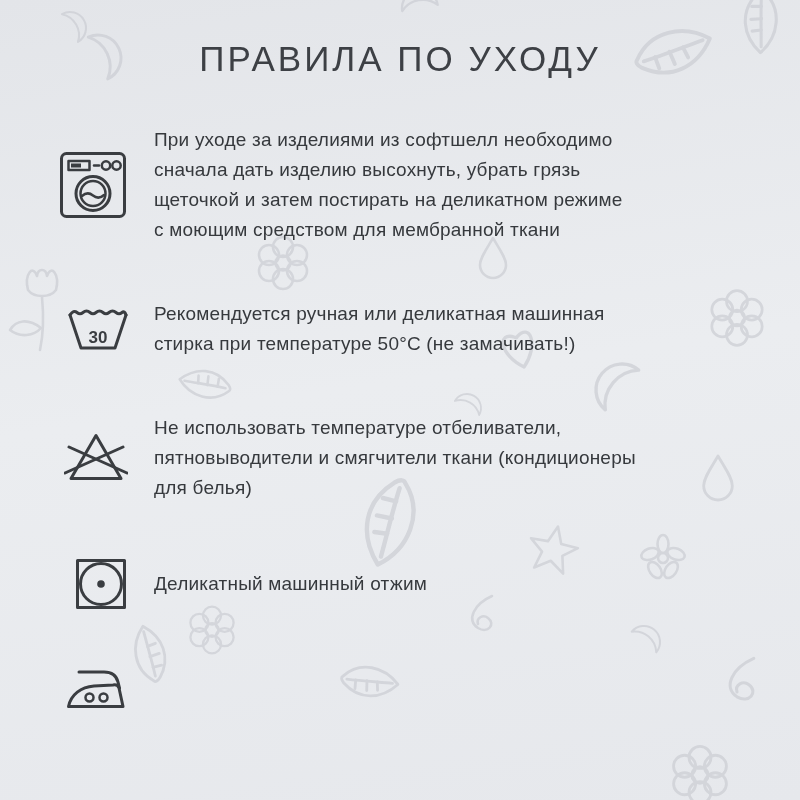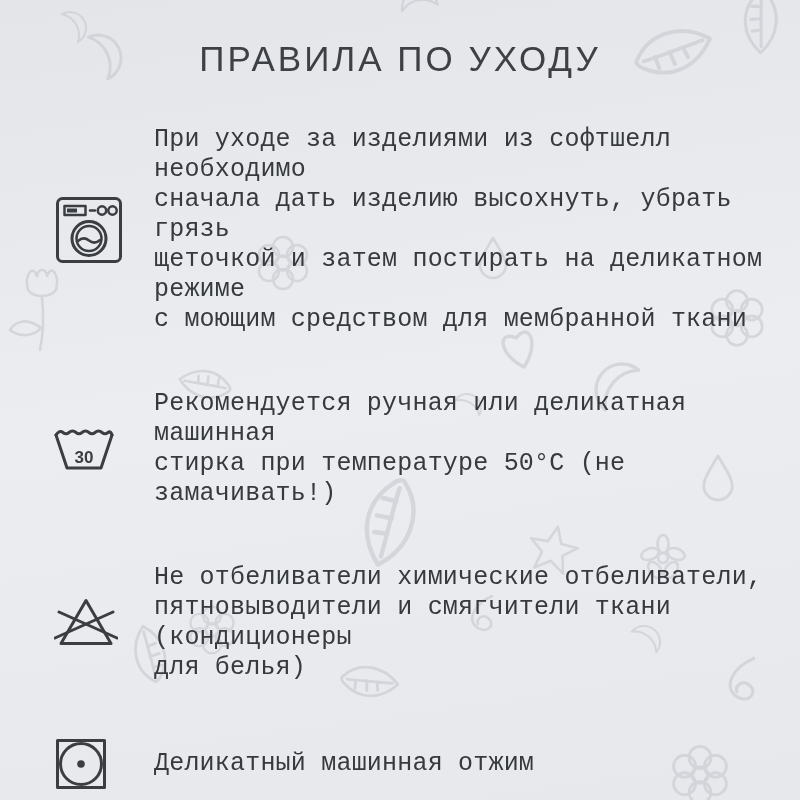--- a/index.html
+++ b/index.html
@@ -10,29 +10,29 @@
   }
   .doodles{position:absolute;left:0;top:0;z-index:0;opacity:.72;}
   .doodles *{stroke:#ccced4;fill:none;stroke-width:2.6;stroke-linecap:round;stroke-linejoin:round;}
   .content{position:relative;z-index:1;}
   .title{
     margin:0;padding-top:39px;text-align:center;
     font-size:35px;font-weight:400;letter-spacing:3px;color:#3d4045;
   }
   .rules{margin-top:46px;padding:0 36px 0 54px;}
   .rule-row{display:flex;align-items:center;gap:26px;margin-bottom:54px;}
-  .icon-cell{flex:0 0 74px;width:74px;display:flex;justify-content:flex-start;align-items:center;}
+  .icon-cell{flex:0 0 74px;width:74px;display:flex;justify-content:flex-end;align-items:center;}
   .icon-cell svg{display:block;}
   .icon-cell .st{stroke:#3a3d41;fill:none;stroke-width:3;stroke-linecap:round;stroke-linejoin:round;}
   .icon-cell .st2{stroke:#3a3d41;fill:none;stroke-width:2.5;stroke-linecap:round;stroke-linejoin:round;}
   .icon-cell .fl{fill:#3a3d41;stroke:none;}
   .icon-cell text{font-family:"Liberation Sans",sans-serif;font-weight:bold;font-size:17px;fill:#3a3d41;}
   .rule-text{
-    margin:0;font-size:25px;line-height:30px;color:#36393d;
-    white-space:pre-line;letter-spacing:.2px;font-family:Liberation Mono, monospace;
+    margin:0;font-size:19px;line-height:30px;color:#36393d;
+    white-space:pre-line;letter-spacing:.2px;
   }
 </style>
 </head>
 <body>
 
 <svg class="doodles" width="800" height="800" viewBox="0 0 800 800" aria-hidden="true">
   <defs>
     <g id="dl">
       <path d="M2,26 C-4,6 10,-12 30,-16 C36,4 28,22 8,28 C4,29 2,28 2,26 Z"></path>
       <path d="M6,24 C13,13 20,0 27,-12"></path>
@@ -132,34 +132,34 @@
     </div>
 
     <div class="rule-row">
       <div class="icon-cell">
         <svg width="64" height="52" viewBox="0 0 64 52">
           <path class="st" d="M32,3.5 L7,46.5 L57,46.5 Z"></path>
           <line class="st" x1="1" y1="41" x2="59" y2="15"></line>
           <line class="st" x1="5" y1="15" x2="63" y2="41"></line>
         </svg>
       </div>
-      <p class="rule-text">Не отбеливатели химические отбеливатели,
+      <p class="rule-text">Не использовать температуре отбеливатели,
 пятновыводители и смягчители ткани (кондиционеры
 для белья)</p>
     </div>
 
     <div class="rule-row">
       <div class="icon-cell">
         <svg width="54" height="54" viewBox="0 0 54 54">
           <rect class="st" x="3.5" y="3.5" width="47" height="47"></rect>
           <circle class="st" cx="27" cy="27" r="20.5"></circle>
           <circle class="fl" cx="27" cy="27" r="3.8"></circle>
         </svg>
       </div>
-      <p class="rule-text">Деликатный машинная отжим</p>
+      <p class="rule-text">Деликатный машинный отжим</p>
     </div>
 
     <div class="rule-row">
       <div class="icon-cell">
         <svg width="64" height="48" viewBox="0 0 64 48">
           <path class="st" d="M15,7 L40,7 C49,7 52.5,11 54,17 L55.5,23"></path>
           <path class="st" d="M4.5,41.5 L59,41.5 L55,23 C54,20 52,19.5 49,20 L30,21 C17,22 7,29.5 4.5,41.5 Z"></path>
           <circle class="st2" cx="25.5" cy="32.5" r="4"></circle>
           <circle class="st2" cx="39.5" cy="32.5" r="4"></circle>
         </svg>

